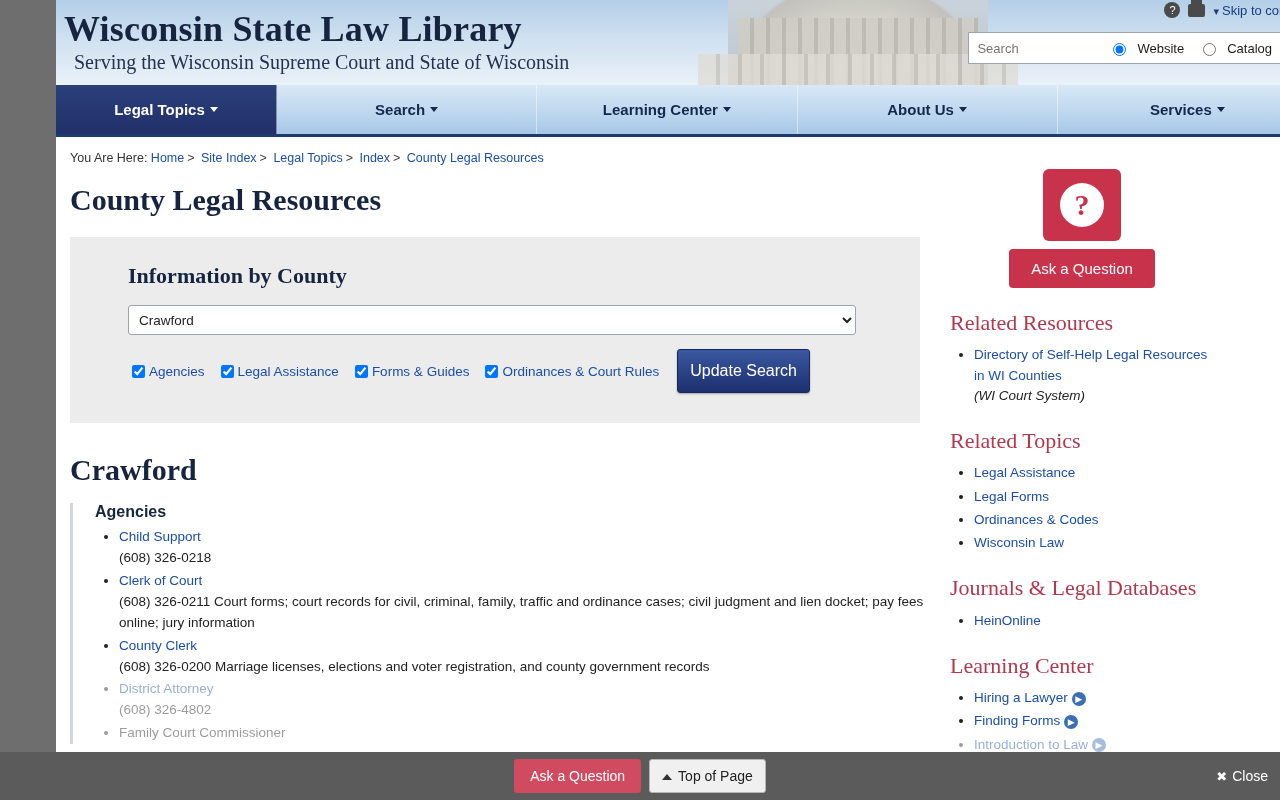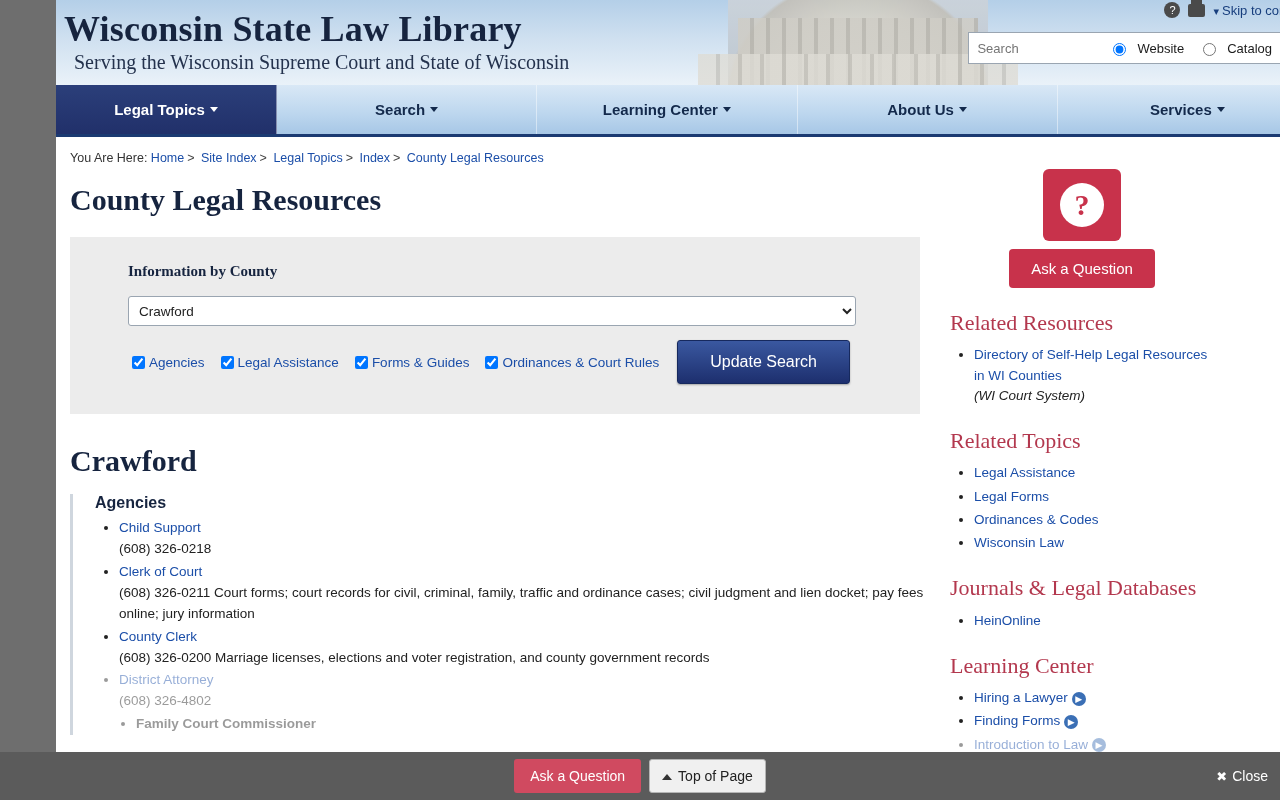--- a/index.html
+++ b/index.html
@@ -226,21 +226,21 @@
   }
 
   .panel {
     background: #ececec;
     padding: 26px 58px 30px 58px;
     box-sizing: border-box;
     width: 850px;
   }
   .panel h2 {
     font-family: "Liberation Serif", serif;
-    font-size: 15px;
+    font-size: 22px;
     color: #16243f;
     margin: 0 0 16px 0;
   }
   .county-select {
     width: 728px;
     height: 30px;
     font-size: 13.5px;
     padding: 3px 6px;
     border: 1px solid #9aa5b1;
     border-radius: 3px;
@@ -262,21 +262,21 @@
     margin-right: 12px;
   }
   .filter input { margin-right: 4px; }
   .update-btn {
     margin-left: 6px;
     background: linear-gradient(180deg, #3a58a0 0%, #1d2f6e 100%);
     color: #fff;
     font-size: 16px;
     border: 1px solid #16295e;
     border-radius: 3px;
-    padding: 12px 32px;
+    padding: 12px 12px;
     cursor: pointer;
     box-shadow: 0 1px 2px rgba(0,0,0,.3);
   }
 
   h2.county-name {
     font-family: "Liberation Serif", serif;
     font-size: 30px;
     color: #16243f;
     margin: 30px 0 16px 0;
   }
@@ -295,21 +295,21 @@
     list-style: disc;
   }
   ul.res-list > li {
     margin-bottom: 2px;
     font-size: 13.5px;
     color: #222;
     line-height: 1.55;
   }
   ul.res-list a { color: #1b4ea8; text-decoration: none; }
   .entry-desc { color: #222; }
-  li.bold-item { font-weight: bold; color: #111; margin-left: 17px; }
+  li.bold-item { font-weight: normal; color: #111; }
 
   
   .ask-box {
     text-align: center;
     margin-bottom: 12px;
   }
   .ask-icon {
     width: 78px;
     height: 72px;
     background: #c8324b;

